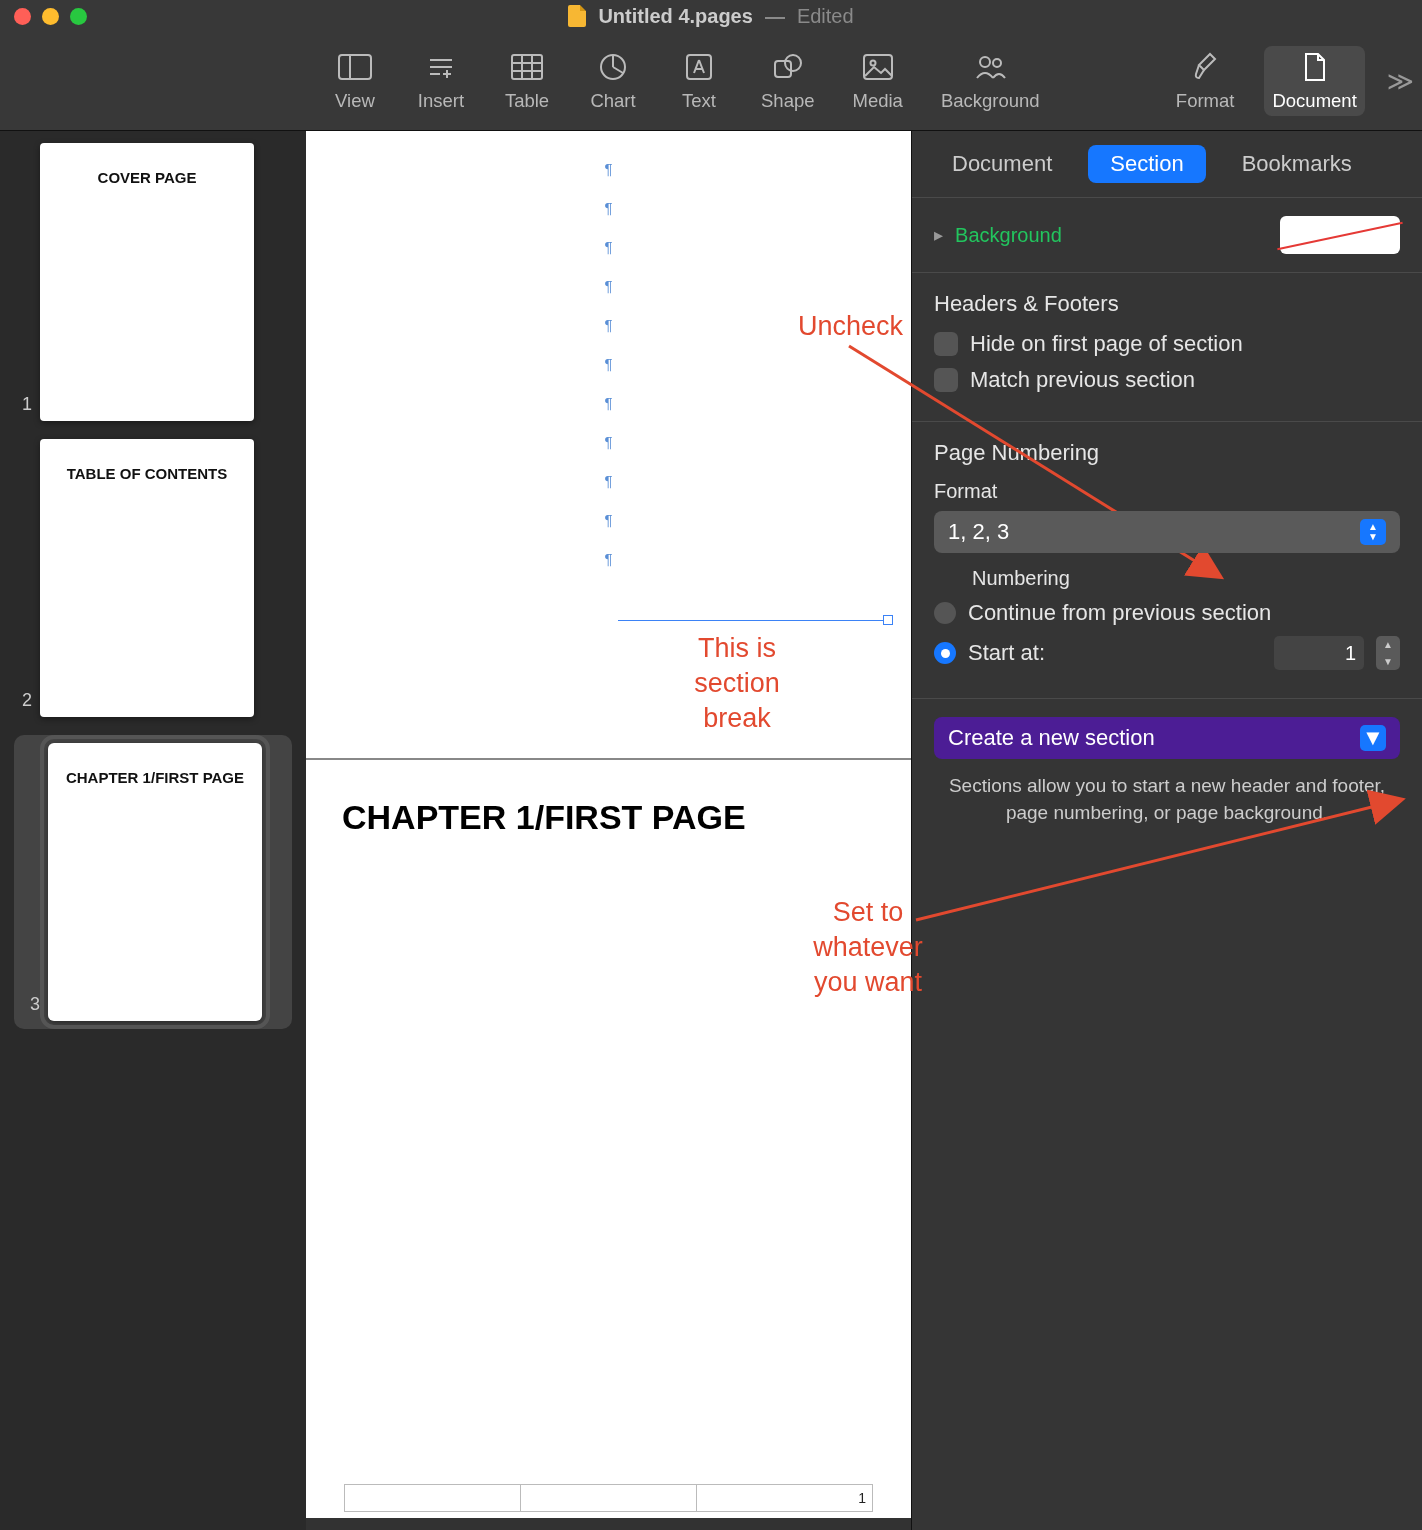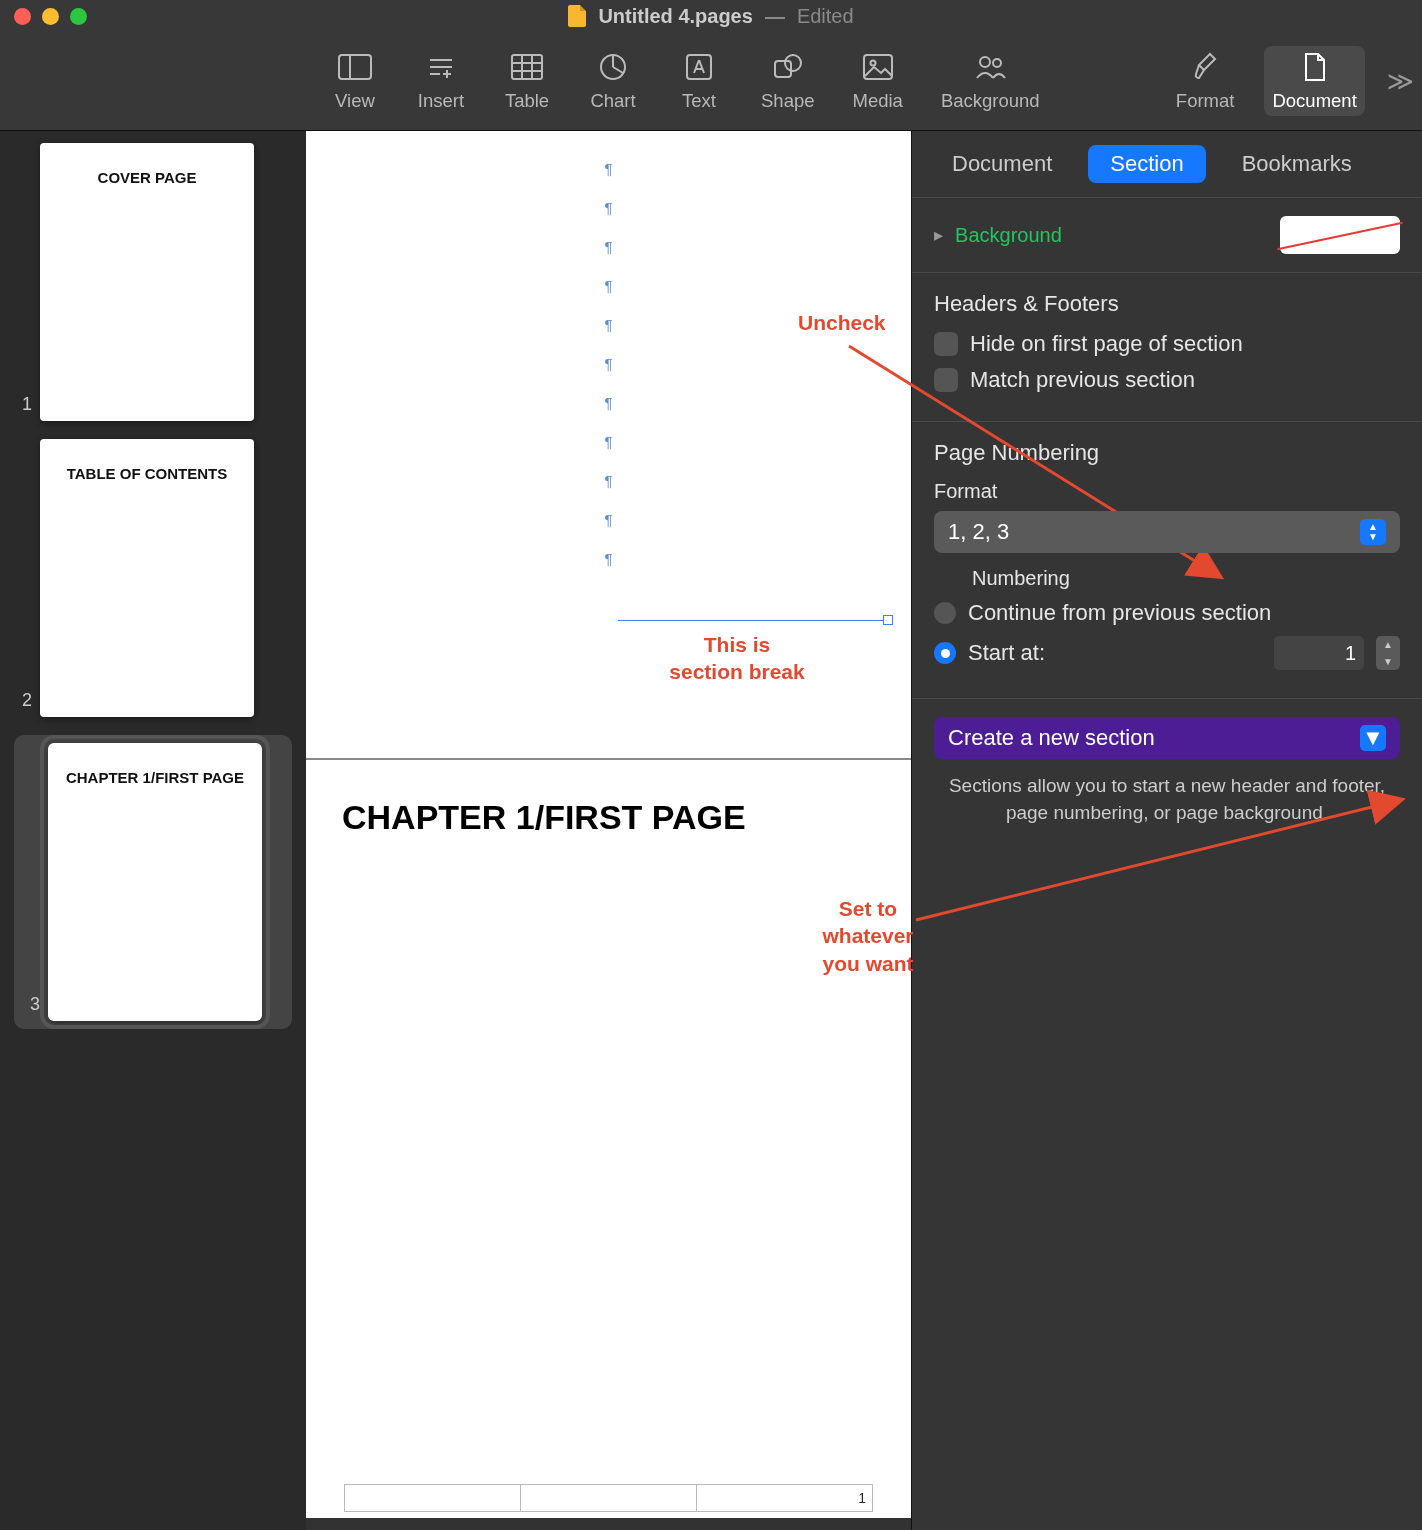--- a/index.html
+++ b/index.html
@@ -93,21 +93,21 @@
     .page2 { height: 760px; border-top: 2.5px solid #888; position:relative; padding: 38px 36px 0;}
     .page2 h1 { font-size: 34px; font-weight: 600; letter-spacing: 0; }
     .para-marks { position:absolute; left:50%; top: 18px; transform:translateX(-50%); color:#5a8fd6; font-size:15px; line-height: 2.6; text-align:center;}
     .footer-table {
       position:absolute; bottom: 6px; left: 38px; right: 38px; height: 28px;
       border: 1px solid #bbb; display:flex;
     }
     .footer-cell { flex:1; border-right:1px solid #bbb; display:flex; align-items:center; justify-content:flex-end; padding:0 6px; font-size:14px; color:#222;}
     .footer-cell:last-child { border-right:none; }
 
-    .annot { position:absolute; color:#e2492f; font-size: 21px; font-weight: 700; line-height:1.3; text-align:center; pointer-events:none; }
+    .annot { position:absolute; color:#e2492f; font-size: 27px; font-weight: 400; line-height:1.3; text-align:center; pointer-events:none; }
     .arrow-svg { position:absolute; pointer-events:none; }
 
     .inspector {
       flex: 1;
       background:#353535;
       padding: 0;
       overflow-y:auto;
     }
     .insp-tabs { display:flex; gap: 14px; padding: 14px 18px; }
     .insp-tab {

